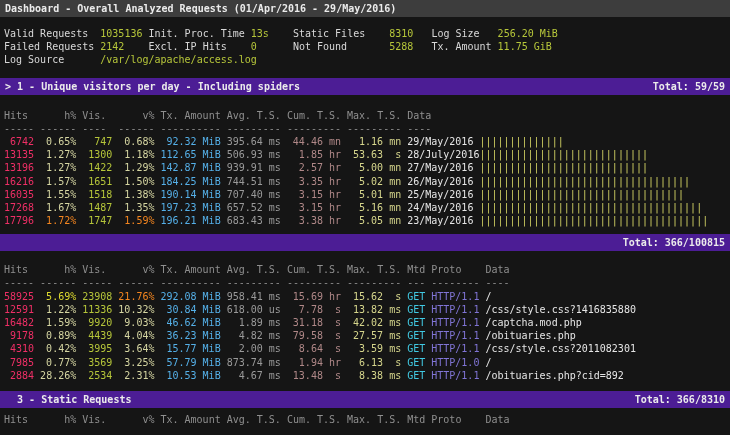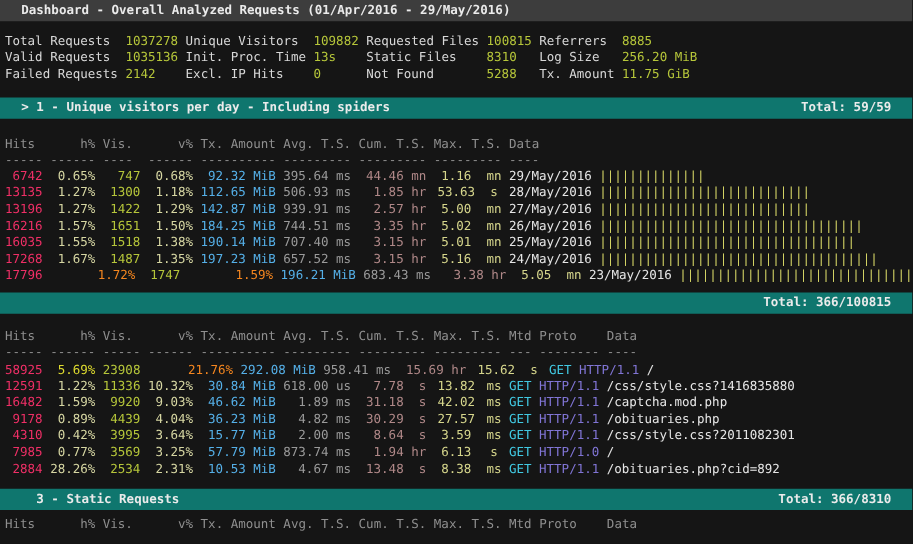--- a/index.html
+++ b/index.html
@@ -5,43 +5,43 @@
   html,body{margin:0;padding:0;}
   body{
     width:730px;height:435px;overflow:hidden;
     background:#151515;
     font-family:"DejaVu Sans Mono",monospace;
     font-size:10px;line-height:13.2px;
     color:#d8d8d8;
   }
   .bar{
     display:flex;justify-content:space-between;align-items:center;
-    height:17px;line-height:17px;padding:0 17px;
+    height:17px;line-height:17px;padding:0 5px;
     font-weight:bold;color:#ebebeb;white-space:pre;
   }
   .titlebar{background:#3d3d3d;}
-  .panelbar{background:#0f766e;}
+  .panelbar{background:#4c1d95;}
   .ind{white-space:pre;}
   .line{display:flex;gap:1ch;padding-left:4px;height:13.2px;white-space:pre;}
   .c{flex:none;white-space:pre;}
   .r{text-align:right;}
   .w2{width:2ch}.w3{width:3ch}.w5{width:5ch}.w6{width:6ch}.w7{min-width:7ch}
   .w8{width:8ch}.w9{width:9ch}.w10{width:10ch}.w11{width:11ch}.w15{width:15ch}.w16{width:16ch}
   .sumlabel{color:#d8d8d8;}
   .sumval{color:#b6c63a;}
   .hdr .c{color:#8f8f8f;}
   .hits{color:#ef2f66;}
   .pct{color:#d6d6a2;}
   .pct.yellow{color:#dedb2f;}
-  .pct.orange{color:#f5861f;margin-left:32px;}
+  .pct.orange{color:#f5861f;}
   .vis{color:#b6c63a;}
   .tx{color:#55b0e8;}
   .avg{color:#9a9a9a;}
   .cum{color:#b08888;}
-  .max{color:#d6d68c;text-align:center;}
+  .max{color:#d6d68c;}
   .mtd{color:#41c9e2;}
   .proto{color:#8175d6;}
   .url{color:#e6e6e6;}
   .date{color:#e6e6e6;}
   .barsrun{color:#d2d264;}
   #summary{margin-top:10px;}
   #p1bar{margin-top:11px;}
   #p1table{margin-top:14px;}
   #p2bar{margin-top:7px;}
   #p2table{margin-top:12px;}
@@ -51,30 +51,20 @@
 </head>
 <body>
 
 <div>
 
   <div class="bar titlebar">
     <span>Dashboard - Overall Analyzed Requests (01/Apr/2016 - 29/May/2016)</span>
   </div>
 
   <div id="summary">
-  <div class="line">
-    <span class="c w15 sumlabel">Total Requests</span>
-    <span class="c w7 sumval">1037278</span>
-    <span class="c w16 sumlabel">Unique Visitors</span>
-    <span class="c w6 sumval">109882</span>
-    <span class="c w15 sumlabel">Requested Files</span>
-    <span class="c w6 sumval">100815</span>
-    <span class="c w10 sumlabel">Referrers</span>
-    <span class="c sumval">8885</span>
-  </div>
 
   <div class="line">
     <span class="c w15 sumlabel">Valid Requests</span>
     <span class="c w7 sumval">1035136</span>
     <span class="c w16 sumlabel">Init. Proc. Time</span>
     <span class="c w6 sumval">13s</span>
     <span class="c w15 sumlabel">Static Files</span>
     <span class="c w6 sumval">8310</span>
     <span class="c w10 sumlabel">Log Size</span>
     <span class="c sumval">256.20 MiB</span>
@@ -84,20 +74,30 @@
     <span class="c w15 sumlabel">Failed Requests</span>
     <span class="c w7 sumval">2142</span>
     <span class="c w16 sumlabel">Excl. IP Hits</span>
     <span class="c w6 sumval">0</span>
     <span class="c w15 sumlabel">Not Found</span>
     <span class="c w6 sumval">5288</span>
     <span class="c w10 sumlabel">Tx. Amount</span>
     <span class="c sumval">11.75 GiB</span>
   </div>
 
+  <div class="line">
+    <span class="c w15 sumlabel">Log Source</span>
+    <span class="c w7 sumval">/var/log/apache/access.log</span>
+    <span class="c w16 sumlabel"></span>
+    <span class="c w6 sumval"></span>
+    <span class="c w15 sumlabel"></span>
+    <span class="c w6 sumval"></span>
+    <span class="c w10 sumlabel"></span>
+    <span class="c sumval"></span>
+  </div>
 </div>
 
   <div class="bar panelbar" id="p1bar">
     <span><span class="ind">&gt; </span><span>1 - Unique visitors per day - Including spiders</span></span>
     <span>Total: 59/59</span>
   </div>
   <div id="p1table">
     <div class="line hdr">
       <span class="c w5">Hits</span>
       <span class="c r w6">h%</span>
@@ -144,21 +144,21 @@
     <span class="c r w5 vis">1300</span>
     <span class="c r w6 pct">1.18%</span>
     <span class="c r w6 tx">112.65</span>
     <span class="c w3 tx">MiB</span>
     <span class="c r w6 avg">506.93</span>
     <span class="c r w2 avg">ms</span>
     <span class="c r w6 cum">1.85</span>
     <span class="c r w2 cum">hr</span>
     <span class="c r w6 max">53.63</span>
     <span class="c r w2 max">s</span>
-    <span class="c w11 date">28/May/2016</span>
+    <span class="c w11 date">28/July/2016</span>
     <span class="c barsrun">||||||||||||||||||||||||||||</span>
   </div>
 
   <div class="line">
     <span class="c r w5 hits">13196</span>
     <span class="c r w6 pct">1.27%</span>
     <span class="c r w5 vis">1422</span>
     <span class="c r w6 pct">1.29%</span>
     <span class="c r w6 tx">142.87</span>
     <span class="c w3 tx">MiB</span>
@@ -330,21 +330,21 @@
 
   <div class="line">
     <span class="c r w5 hits">9178</span>
     <span class="c r w6 pct">0.89%</span>
     <span class="c r w5 vis">4439</span>
     <span class="c r w6 pct">4.04%</span>
     <span class="c r w6 tx">36.23</span>
     <span class="c w3 tx">MiB</span>
     <span class="c r w6 avg">4.82</span>
     <span class="c r w2 avg">ms</span>
-    <span class="c r w6 cum">30.29</span>
+    <span class="c r w6 cum">79.58</span>
     <span class="c r w2 cum">s</span>
     <span class="c r w6 max">27.57</span>
     <span class="c r w2 max">ms</span>
     <span class="c w3 mtd">GET</span>
     <span class="c w8 proto">HTTP/1.1</span>
     <span class="c url">/obituaries.php</span>
   </div>
 
   <div class="line">
     <span class="c r w5 hits">4310</span>

